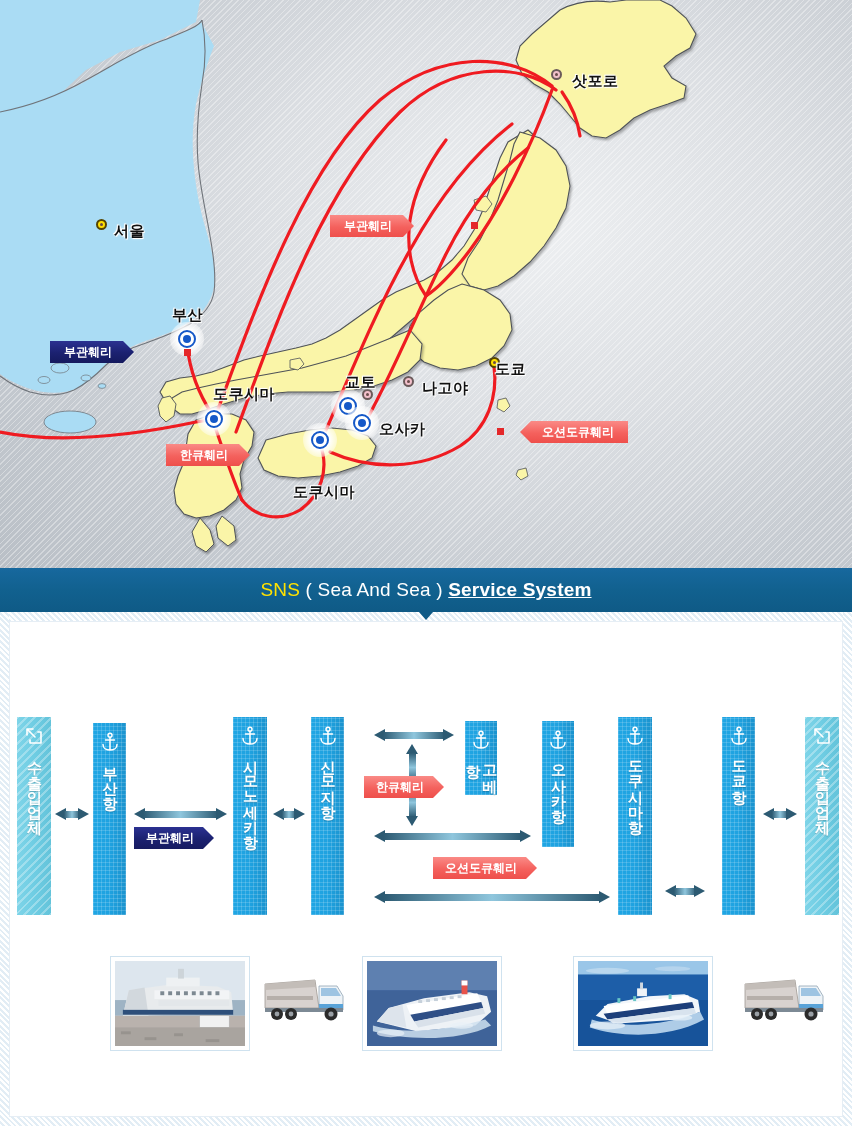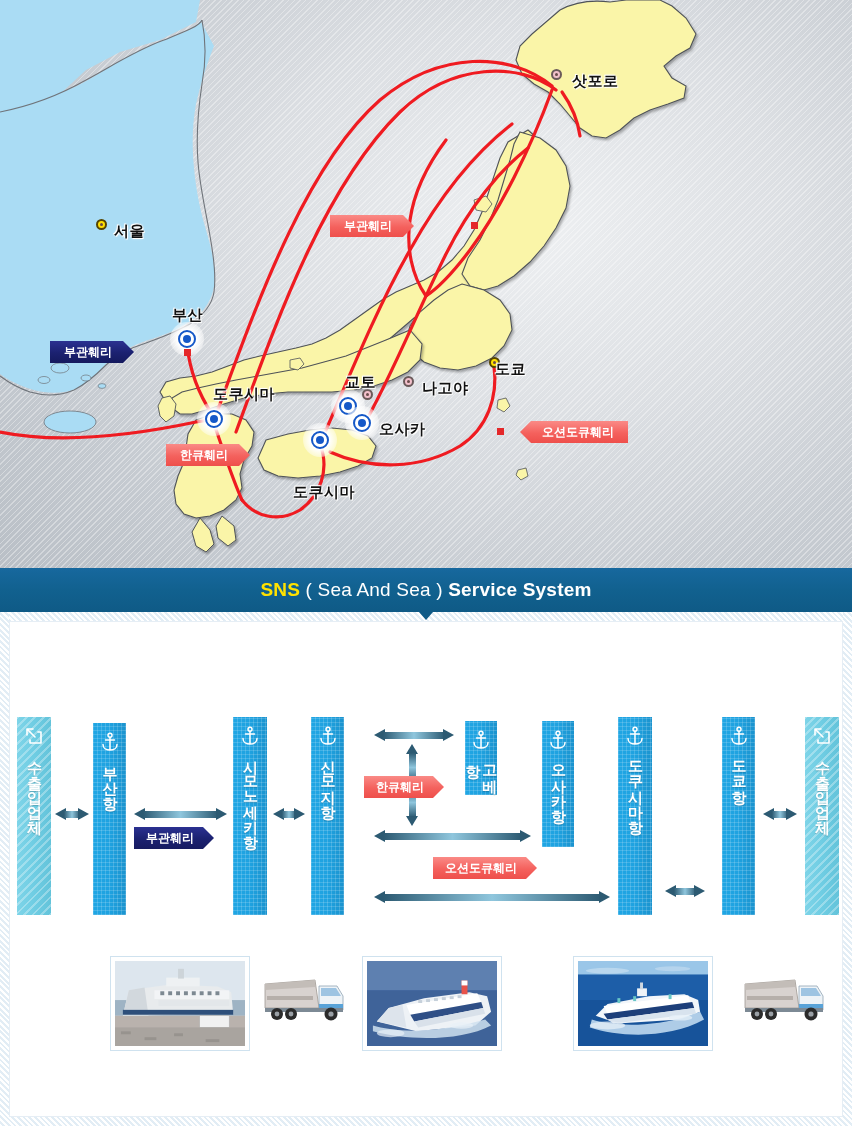--- a/index.html
+++ b/index.html
@@ -57,23 +57,23 @@
   .flag.red{background:linear-gradient(180deg,#fa8a86 0%,#f4615d 55%,#ee4f4b 100%);}
   .sq{position:absolute;width:7px;height:7px;background:#e4282a;}
 
   
   #banner{
     position:absolute;left:0;top:568px;width:852px;height:44px;
     background:linear-gradient(180deg,#17689e 0%,#11618f 50%,#0f5a86 100%);
     display:flex;align-items:center;justify-content:center;
   }
   #banner .t{font-size:19px;color:#ffffff;letter-spacing:.2px;}
-  #banner .sns{color:#ffe200;font-weight:bold;}
+  #banner .sns{color:#ffe200;font-weight:normal;}
   #banner .mid{font-weight:normal;}
-  #banner .bold{font-weight:bold;}
+  #banner .bold{font-weight:bold;text-decoration:underline;}
   #banner-notch{
     position:absolute;left:50%;top:612px;margin-left:-7px;
     width:0;height:0;border-left:7px solid transparent;border-right:7px solid transparent;
     border-top:8px solid #0f5a86;z-index:6;
   }
 
   
   #panel{
     position:absolute;left:0;top:612px;width:852px;height:514px;
     background:#fff;

